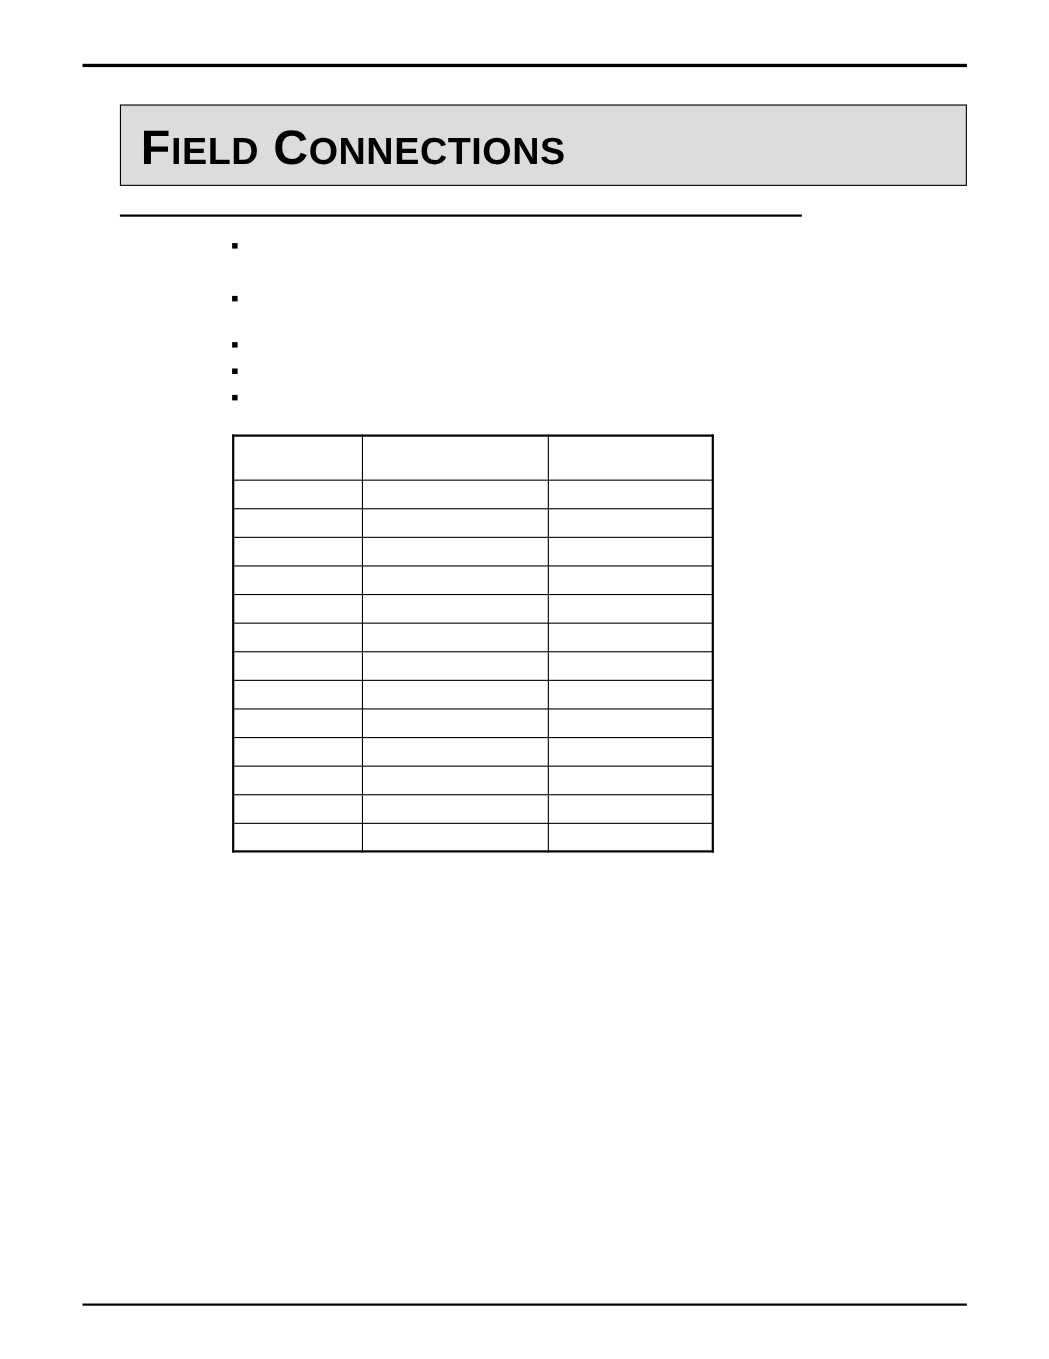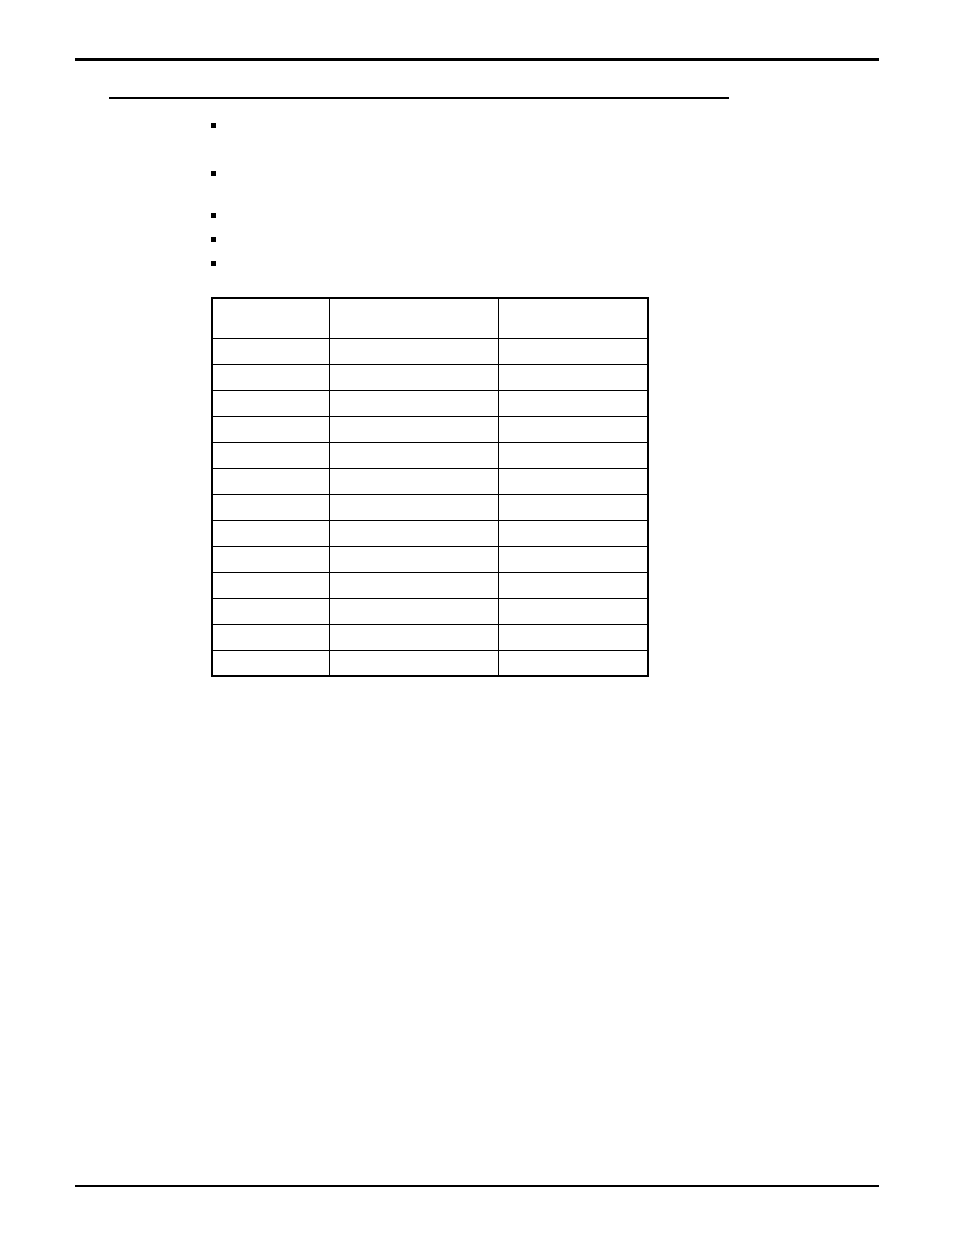--- a/index.html
+++ b/index.html
@@ -111,20 +111,27 @@
     font-size: 12px;
     color: rgba(0,0,0,0.02);
   }
 </style>
 </head>
 <body>
 
 <div class="page">
   <div class="top-rule"></div>
 
+  <div class="title-band">
+    <span class="title-text">
+      <span>F</span><span class="small-caps">IELD</span>
+      <span> </span>
+      <span>C</span><span class="small-caps">ONNECTIONS</span>
+    </span>
+  </div>
 
   <div class="section-subhead">
     <span></span>
   </div>
 
   <div class="content">
     <p></p>
     <ul class="bullets">
       <li class="gap-lg"><span></span></li>
       <li class="gap-md"><span></span></li>

